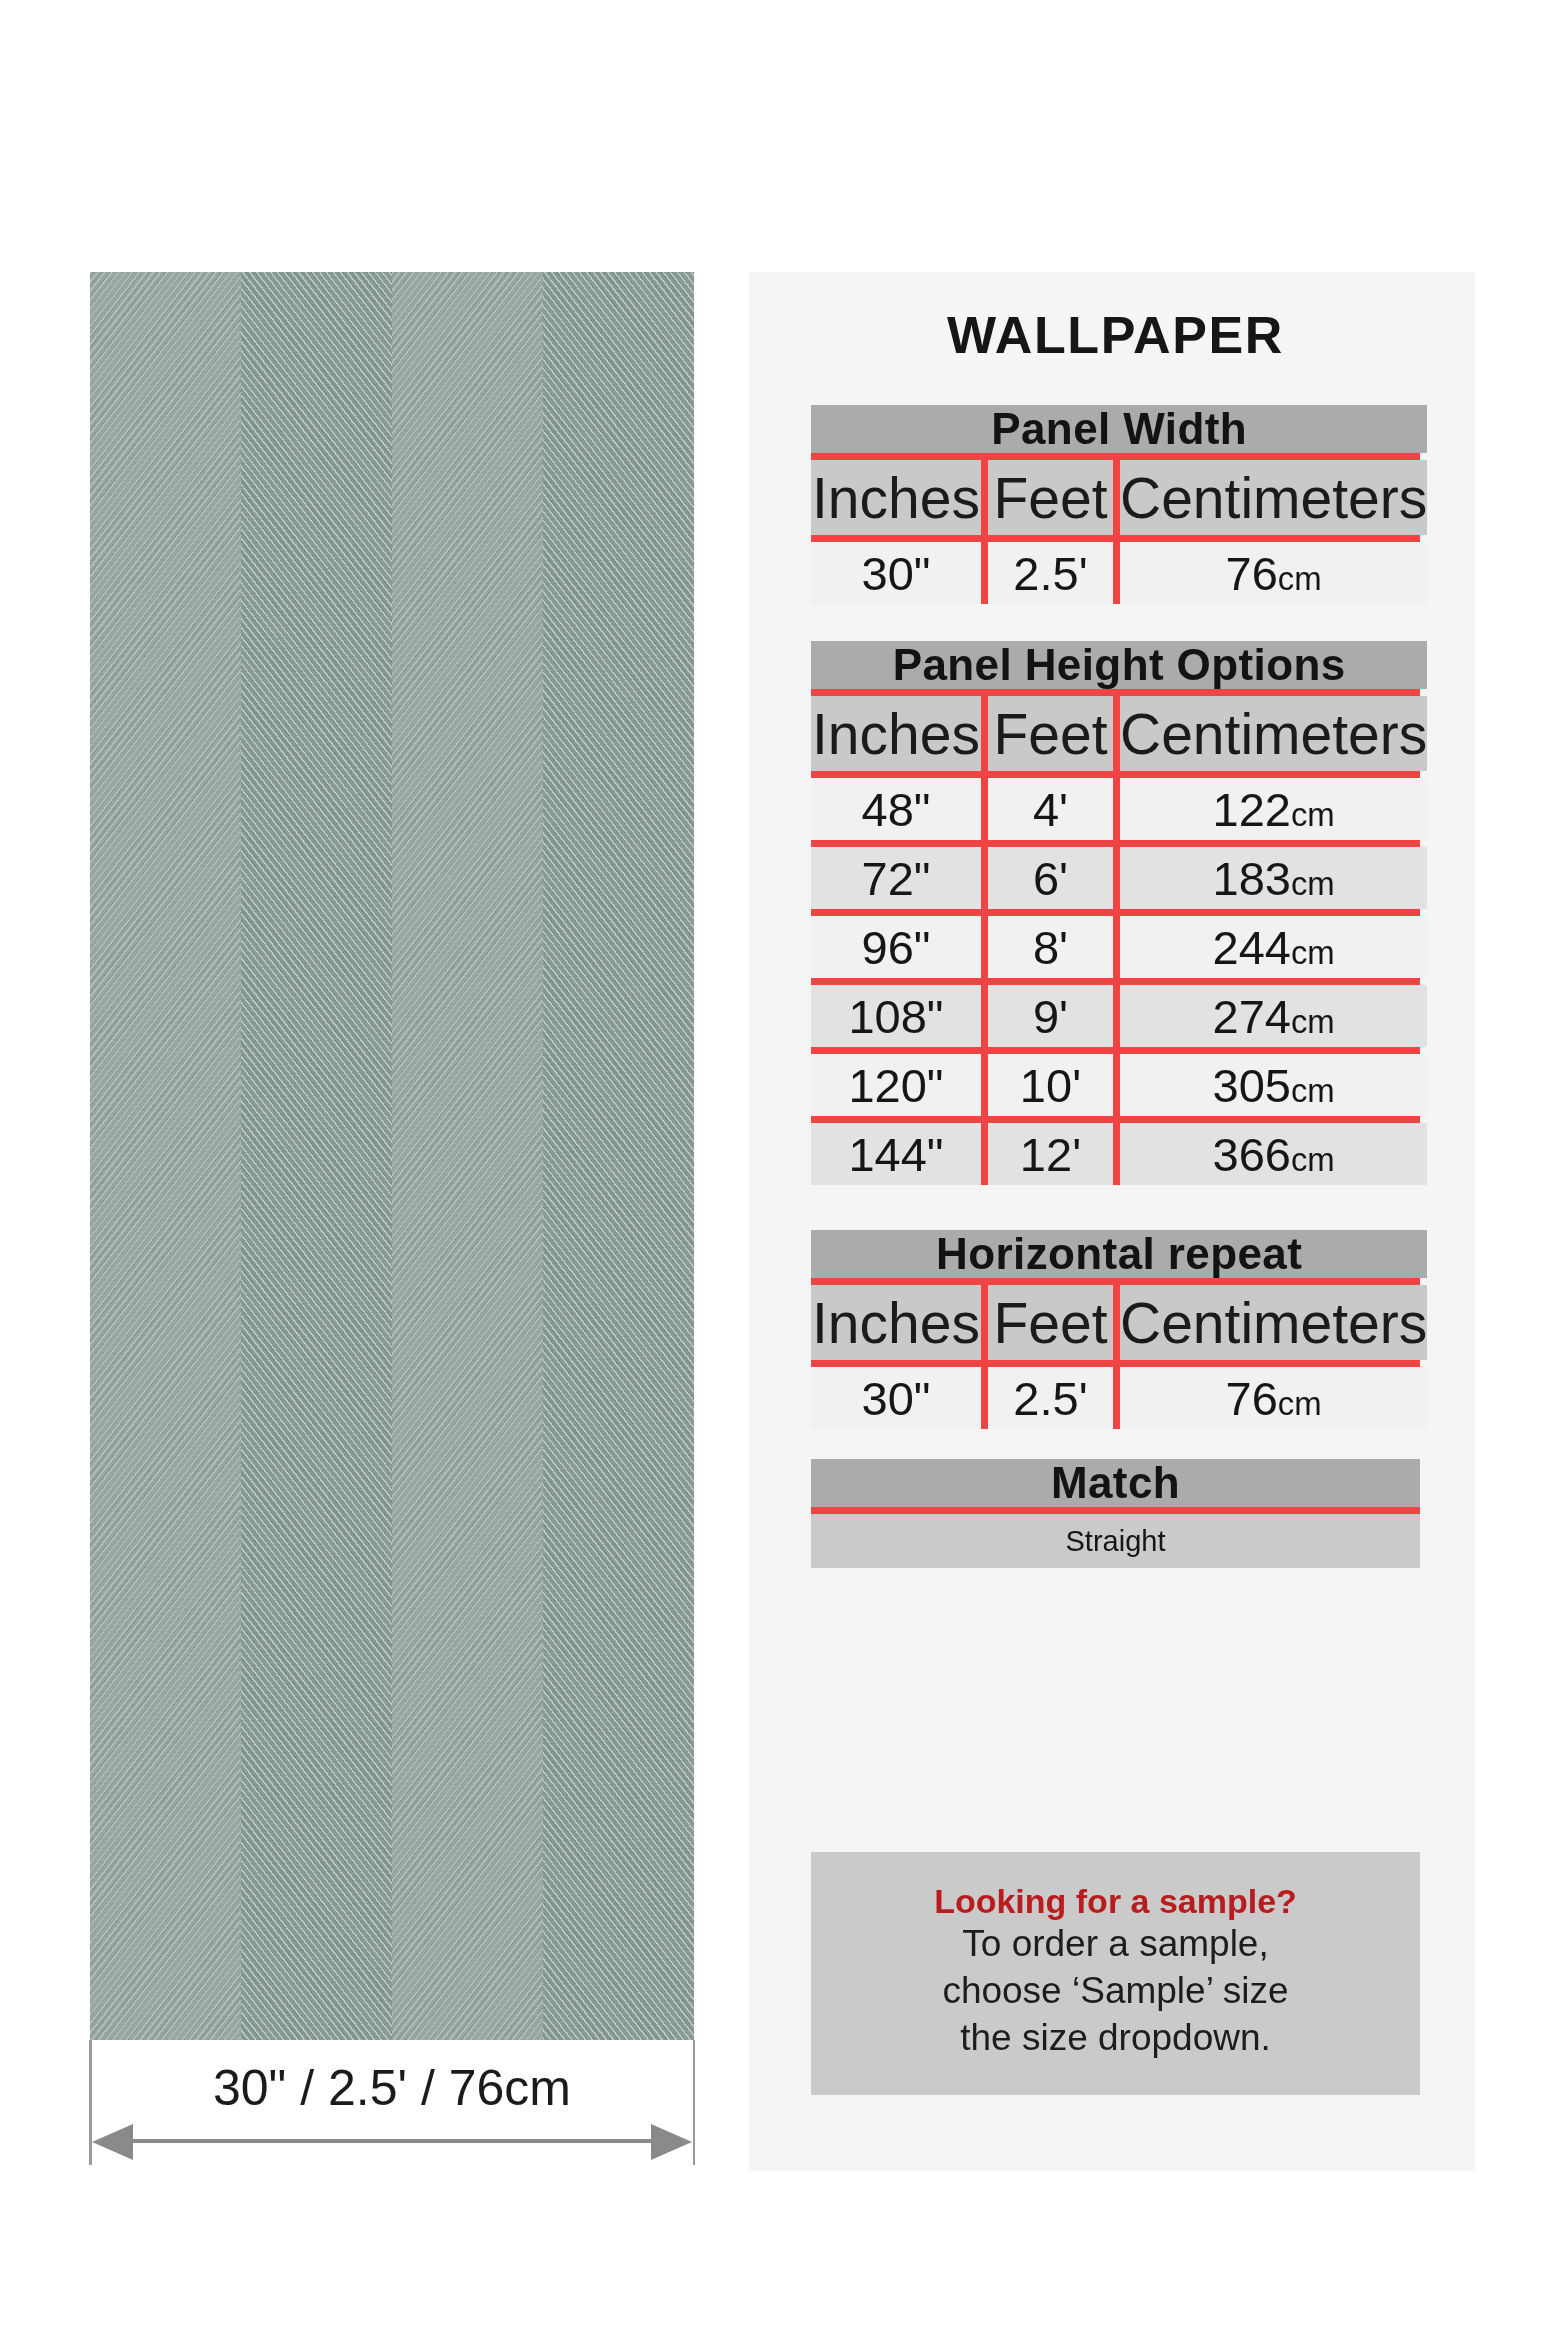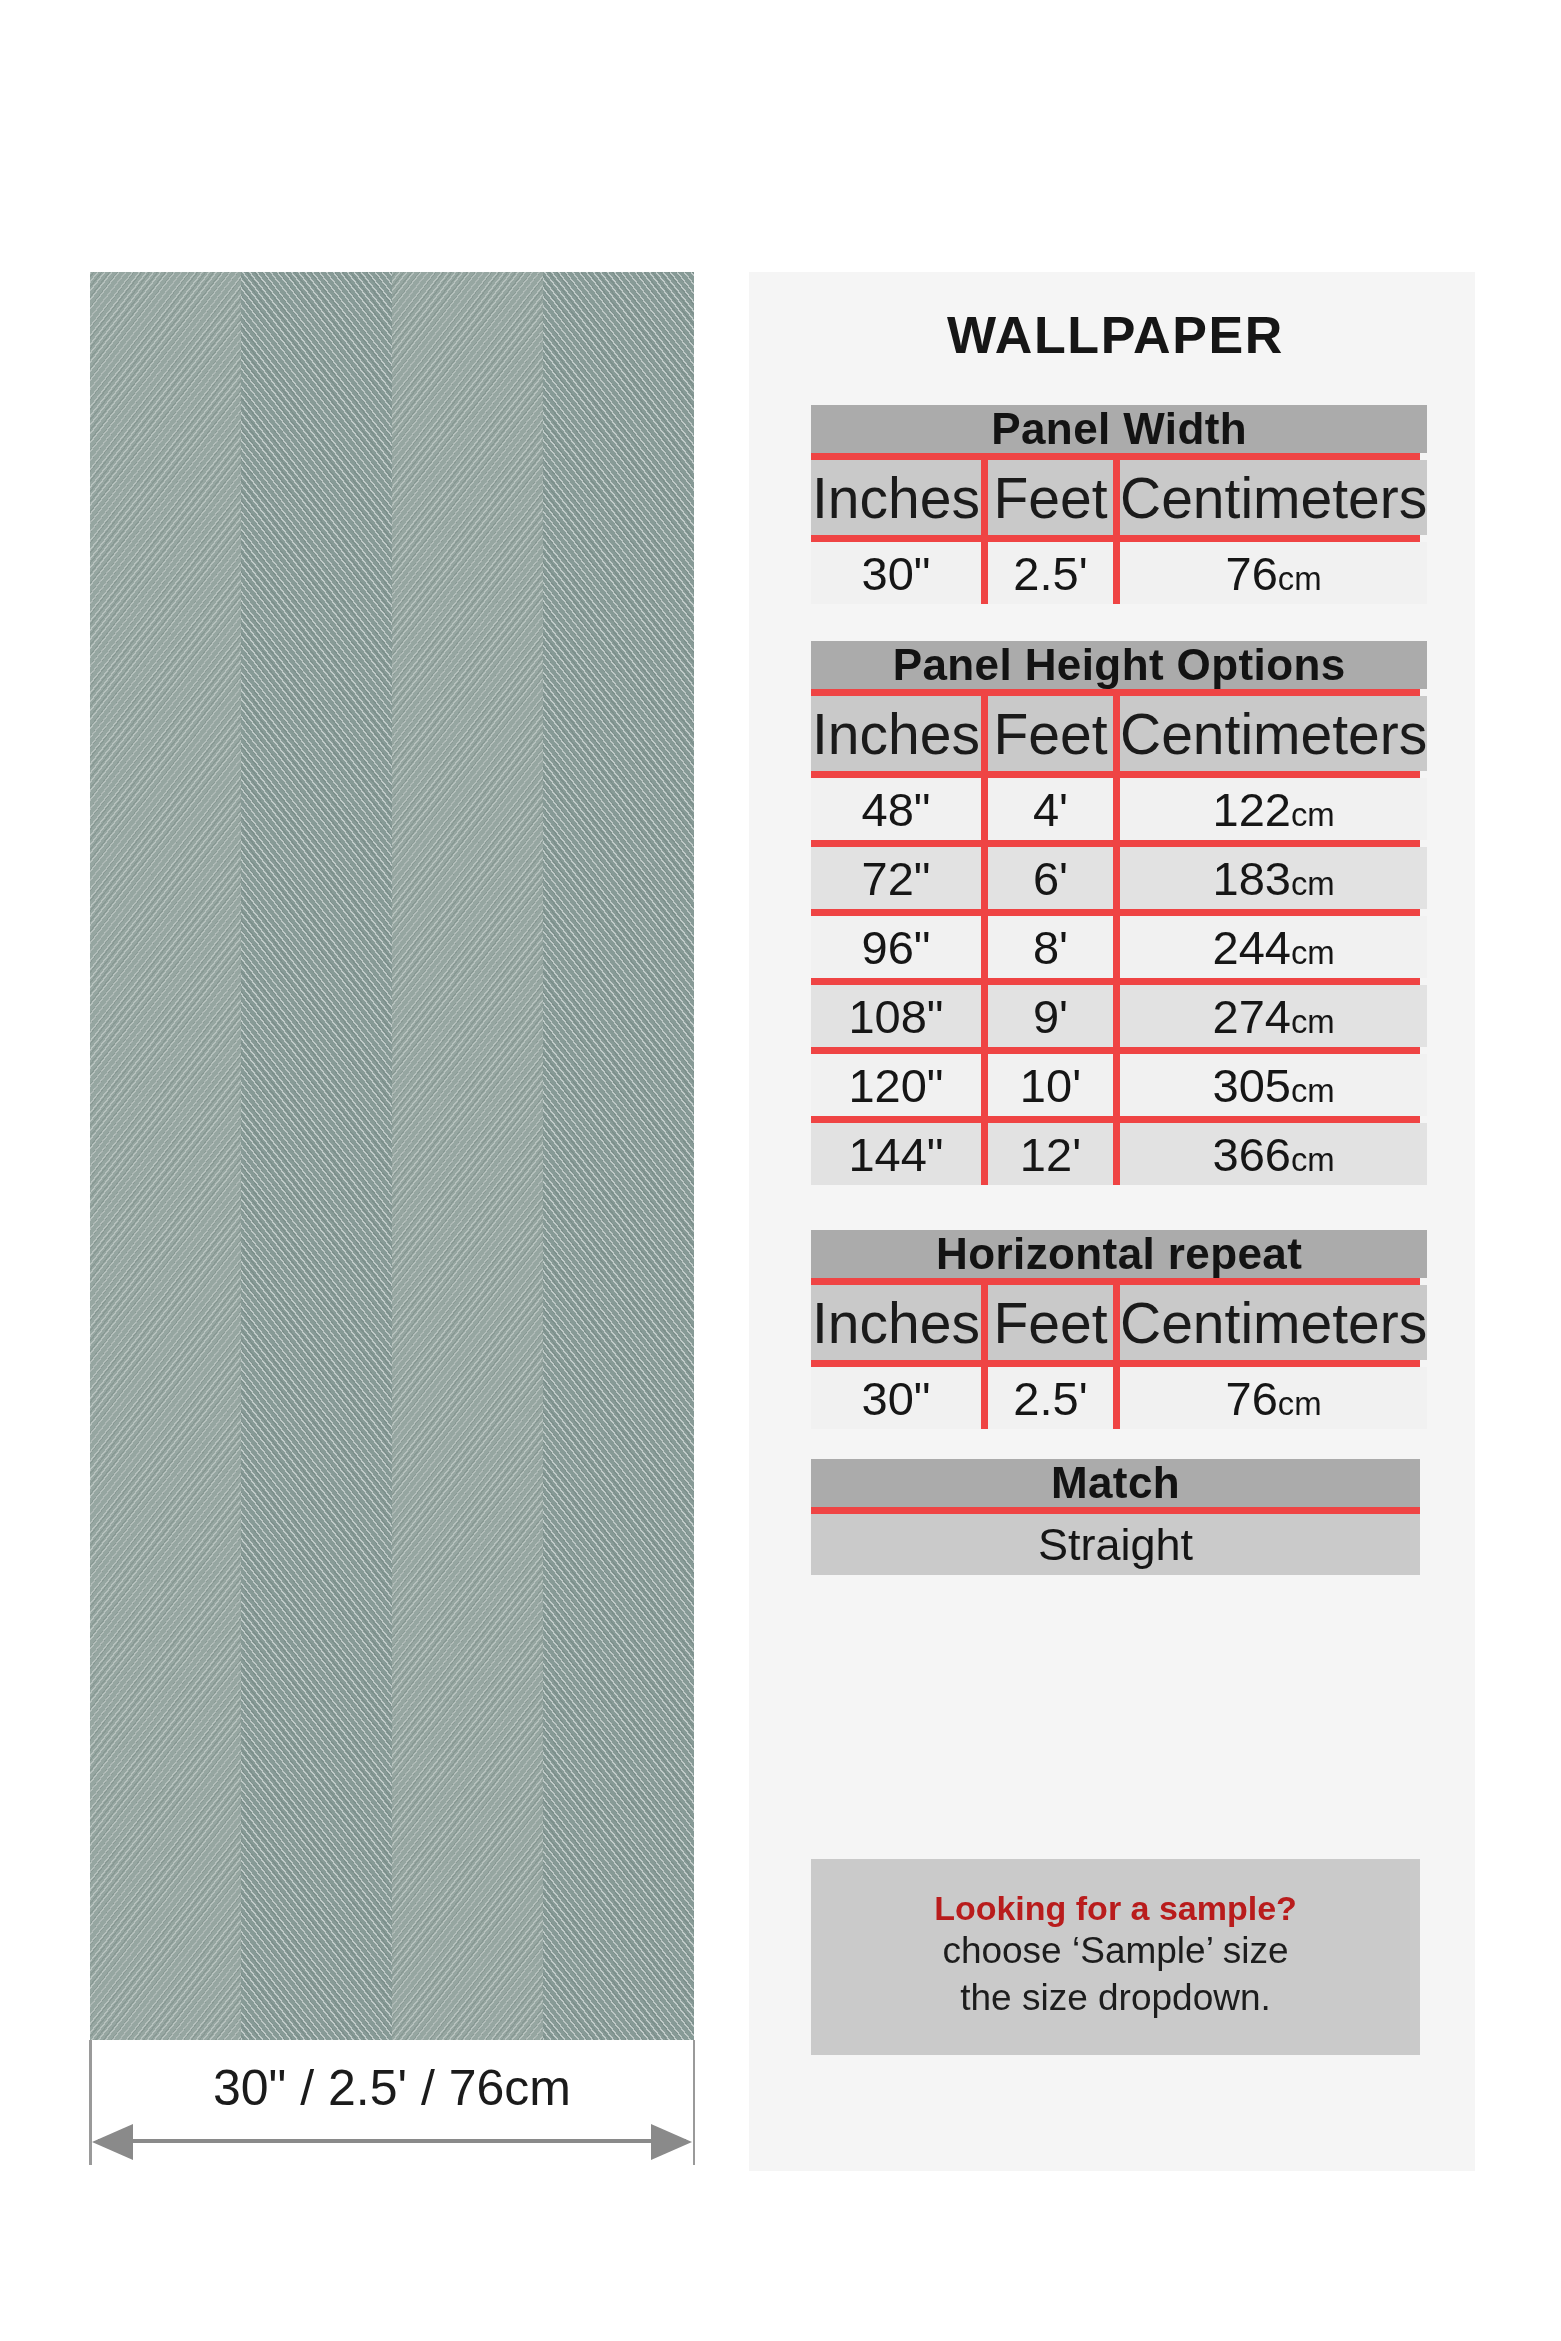--- a/index.html
+++ b/index.html
@@ -63,22 +63,22 @@
     font-size:57px; font-weight:400; color:#1b1b1b;
   }
   .cell {
     height:62px; display:flex; align-items:center; justify-content:center;
     font-size:47px; font-weight:400; color:#161616;
   }
   .cell .unit { font-size:0.70em; align-self:center; padding-top:0.35em; }
   .bg-odd  { background:#f1f1f1; }
   .bg-even { background:#e2e2e2; }
   .match-val {
-    background:#cacaca; height:61px; display:flex; align-items:center; justify-content:center;
-    font-size:45px; color:#161616;
+    background:#cacaca; height:54px; display:flex; align-items:center; justify-content:center;
+    font-size:29px; color:#161616;
   }
 
   
   .sample {
     margin-top:284px; background:#cacaca; width:609px; box-sizing:border-box;
     padding:30px 15.6px 33px 15.6px; text-align:center;
   }
   .sample-heading { font-size:34px; font-weight:700; color:#b91c1c; }
   .sample-line { font-size:37px; line-height:1.27; color:#1d1d1d; }
   .sample-line:first-of-type { margin-top:7.8px; }
@@ -215,20 +215,21 @@
         </div>
       </div>
 
       <div class="dtable mt4">
         <div class="bar">Match</div>
         <div class="match-val">Straight</div>
       </div>
 
       <div class="sample">
         <div class="sample-heading">Looking for a sample?</div>
+        <div class="sample-line">To order a sample,</div>
         <div class="sample-line">choose ‘Sample’ size</div>
         <div class="sample-line">the size dropdown.</div>
       </div>
 
     </div>
   </div>
 
   <div class="dim">
     <div class="dim-label">30" / 2.5' / 76cm</div>
     <div class="dim-line"></div>

